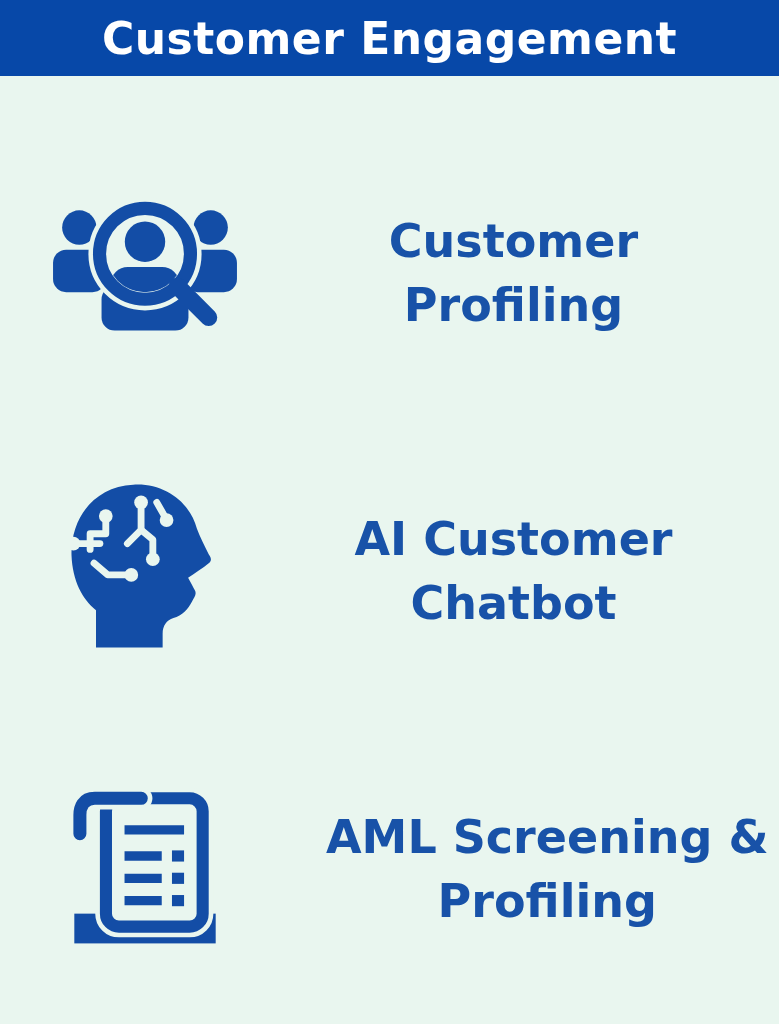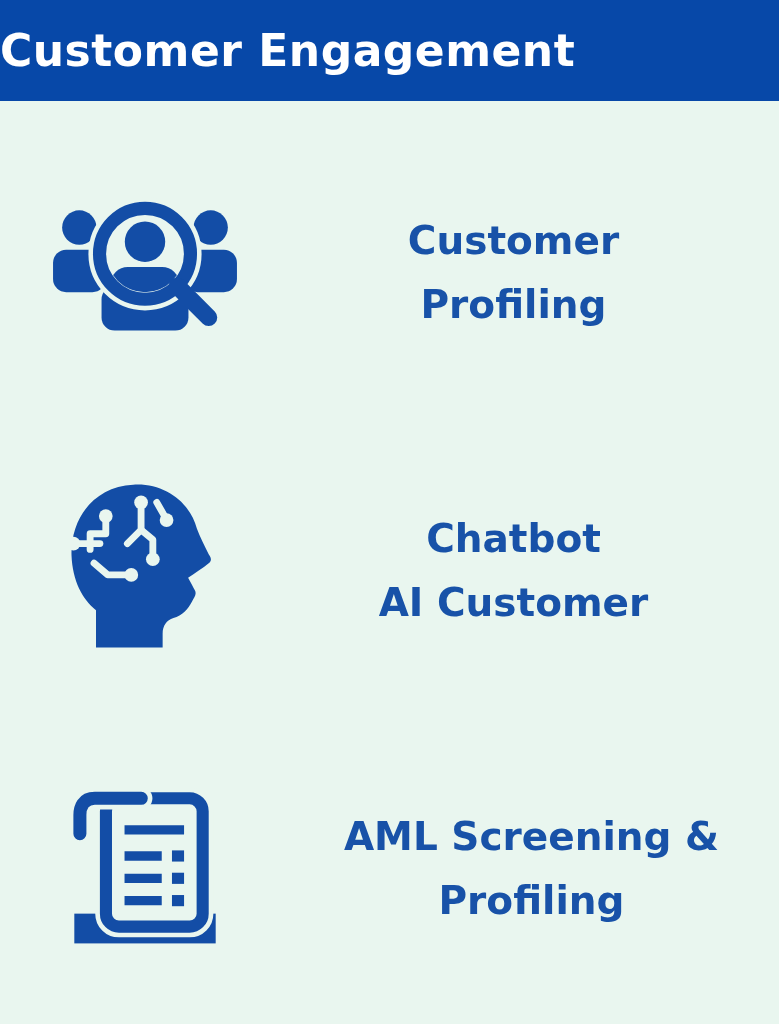--- a/index.html
+++ b/index.html
@@ -5,23 +5,23 @@
   html, body { margin: 0; padding: 0; }
   body {
     width: 779px; height: 1024px;
     background: #E9F6EF;
     font-family: "DejaVu Sans", sans-serif;
     overflow: hidden;
     position: relative;
   }
   .header {
     position: absolute; top: 0; left: 0;
-    width: 779px; height: 101px;
+    width: 779px; height: 76px;
     background: #0748A8;
-    display: flex; align-items: center; justify-content: flex-start;
+    display: flex; align-items: center; justify-content: center;
   }
   .header-title {
     color: #FFFFFF;
     font-size: 44px;
     font-weight: bold;
     letter-spacing: 0.5px;
     white-space: nowrap;
   }
   .row {
     position: absolute; left: 0;
@@ -36,21 +36,21 @@
     display: flex; align-items: center; justify-content: center;
     flex: none;
   }
   .text-col {
     flex: 1;
     padding-right: 42px;
     text-align: center;
   }
   .item-line {
     color: #1852A8;
-    font-size: 39px;
+    font-size: 46px;
     font-weight: bold;
     line-height: 64px;
     white-space: nowrap;
   }
   svg { display: block; }
 </style>
 </head>
 <body>
 
 <div class="header">
@@ -121,22 +121,22 @@
         <circle cx="60" cy="44" r="7"></circle>
         <circle cx="96" cy="30" r="7"></circle>
         <circle cx="122" cy="48" r="7"></circle>
         <circle cx="27" cy="72" r="7"></circle>
         <circle cx="86" cy="104" r="7"></circle>
         <circle cx="108" cy="88" r="7"></circle>
       </g>
     </svg>
   </div>
   <div class="text-col">
+    <div class="item-line">AI Customer</div>
     <div class="item-line">Chatbot</div>
-    <div class="item-line">AI Customer</div>
   </div>
 </div>
 
 <div class="row row-3">
   <div class="icon-col">
     <svg width="186" height="186" viewBox="0 0 200 200">
 
       <rect x="24" y="148" width="152" height="32" fill="#134DA6"></rect>
 
       <rect x="58" y="24" width="104" height="138" rx="14" fill="#E9F6EF" stroke="#E9F6EF" stroke-width="23"></rect>

